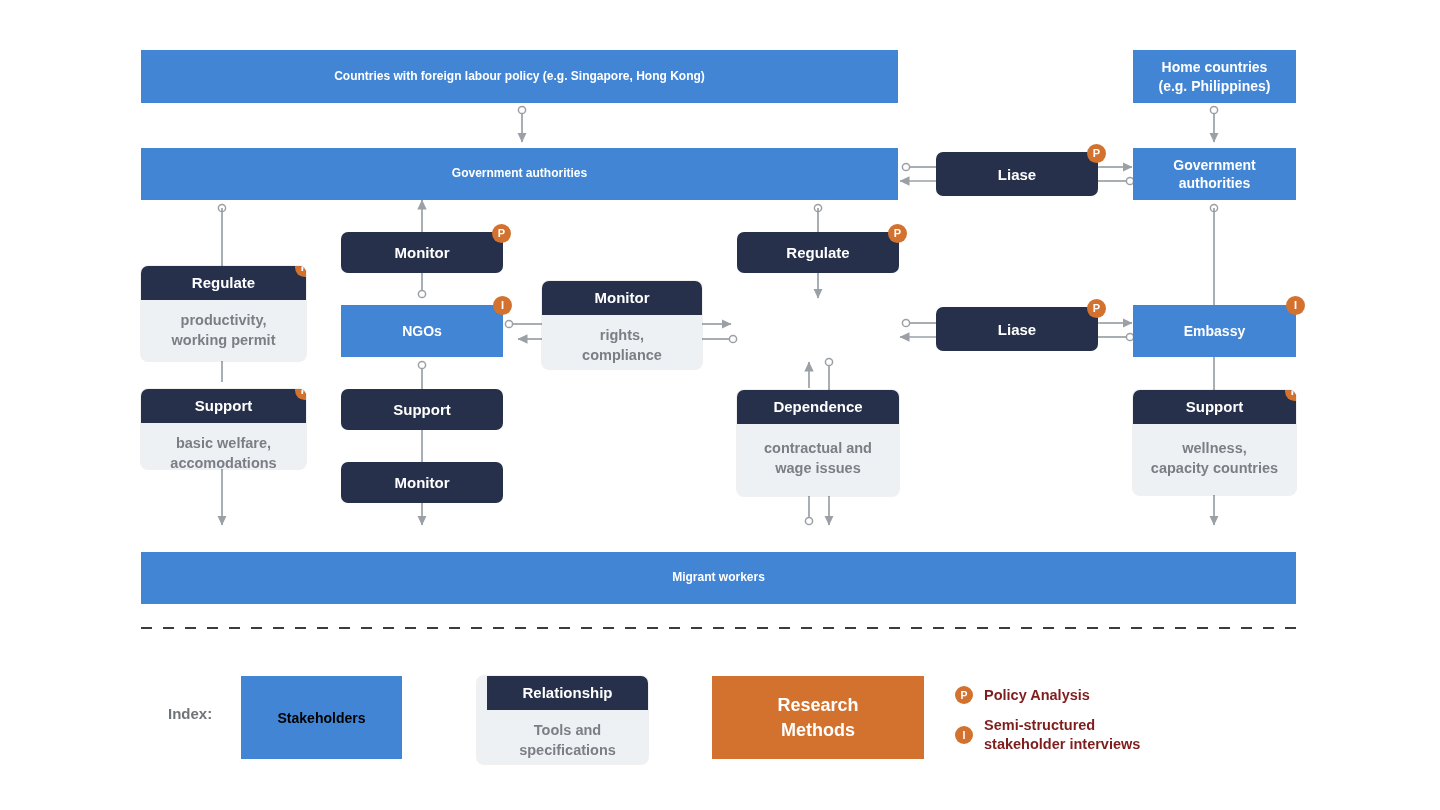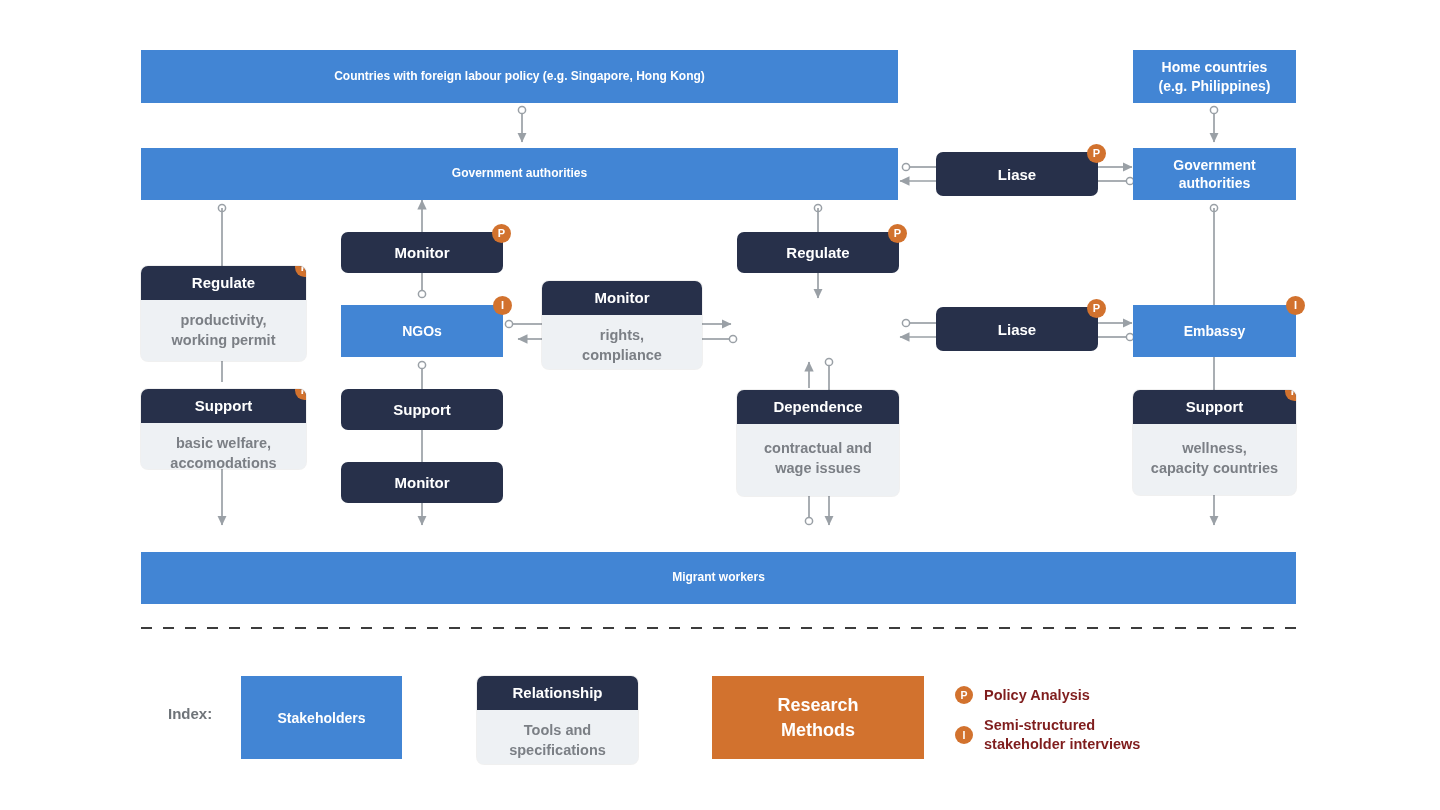--- a/index.html
+++ b/index.html
@@ -58,29 +58,29 @@
   }
 
   
   #legend{position:absolute;left:0;top:0;width:1440px;height:810px;z-index:3;
           pointer-events:none;}
   #legend > *{pointer-events:auto;}
   .idx-label{
     position:absolute;color:#6f7479;font-weight:bold;font-size:15px;
   }
   .lg-box{
-    position:absolute;background:#4285d4;color:#ffffff;font-weight:bold;font-size:14px;
+    position:absolute;background:#4285d4;color:#000000;font-weight:bold;font-size:14px;
     display:flex;align-items:center;justify-content:center;text-align:center;
   }
   .lg-orange{
     position:absolute;background:#d2722e;color:#fff;font-weight:bold;font-size:18px;
     display:flex;align-items:center;justify-content:center;text-align:center;
     line-height:1.35;
   }
-  .lg-card{position:absolute;}
+  .lg-card{position:absolute;padding-left:10px;}
   .lg-item{position:absolute;display:flex;align-items:center;gap:11px;}
   .lg-dot{
     width:18px;height:18px;border-radius:50%;background:#d2722e;color:#fff;
     font-size:10.5px;font-weight:bold;display:flex;align-items:center;
     justify-content:center;flex:0 0 auto;line-height:1;
   }
   .lg-text{color:#7f1d1d;font-weight:bold;font-size:14.5px;line-height:1.3;}
 </style>
 </head>
 <body>

